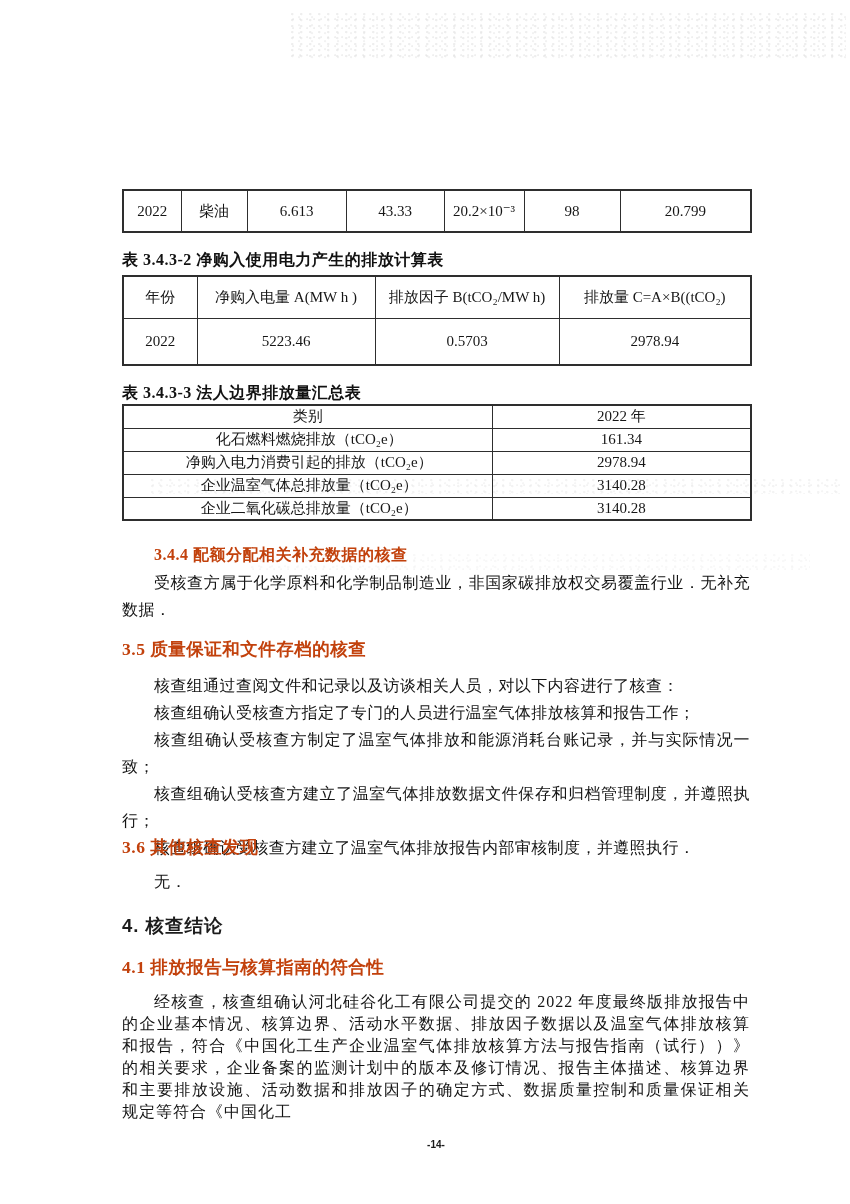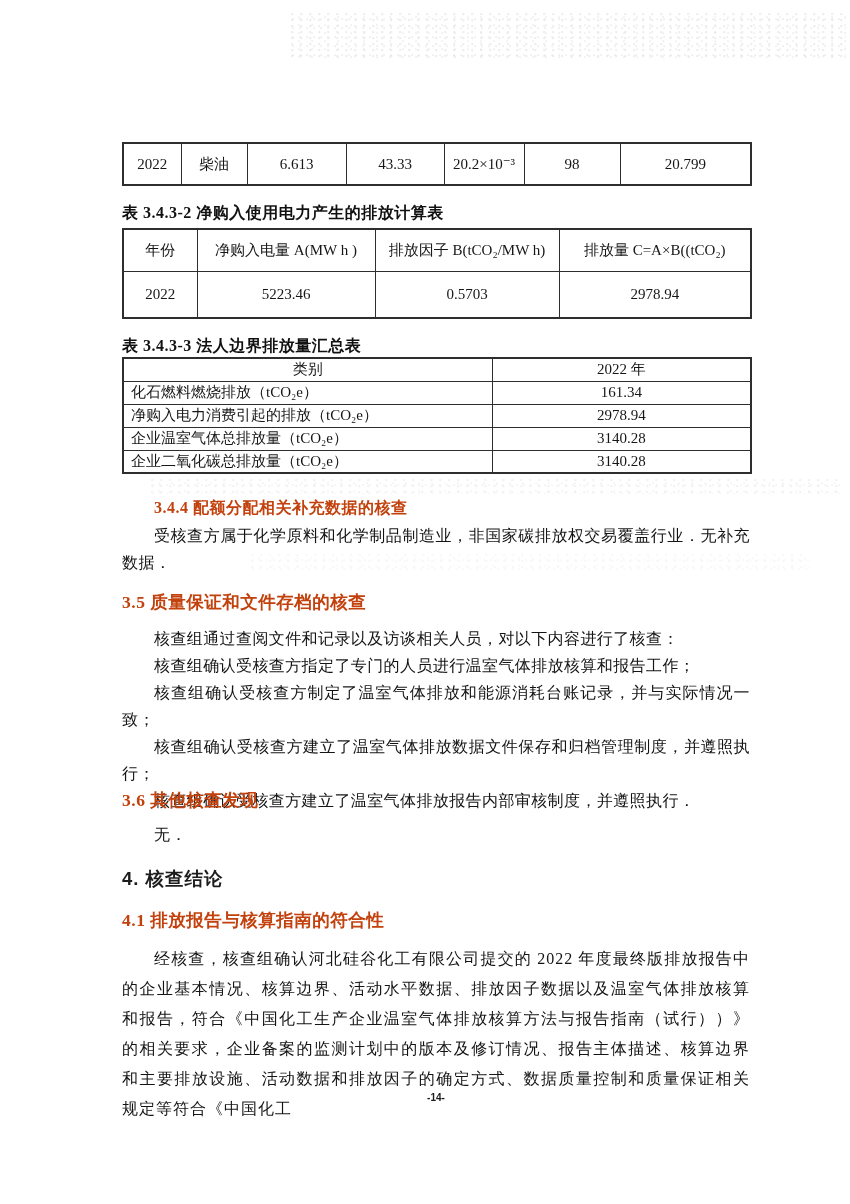--- a/index.html
+++ b/index.html
@@ -6,57 +6,57 @@
   html, body { background: #ffffff; }
   body {
     width: 850px; height: 1204px;
     font-family: "Liberation Serif", "DejaVu Serif", serif;
     color: #161616;
   }
   .sheet {
     position: relative; width: 850px; height: 1204px;
     background: #fff; overflow: hidden;
   }
-  .block { position: absolute; left: 122px; width: 628px; }
+  .block { position: absolute; left: 122px; width: 628px; margin-top: 47px; }
 
   
   table { width: 100%; border-collapse: collapse; table-layout: fixed; }
   table.bordered { border: 2px solid #2e2e2e; }
   table.bordered td, table.bordered th {
     border: 1.5px solid #2e2e2e;
     text-align: center; vertical-align: middle;
     font-size: 15px; font-weight: normal; color: #161616;
     padding: 2px 3px; overflow: hidden;
   }
   .caption {
     text-align: left; font-weight: bold; font-size: 16px;
     color: #111; letter-spacing: 0.5px;
   }
   #fuel-table td { height: 42px; }
   #elec-table .hdr td { height: 42px; }
   #elec-table .dat td { height: 47px; }
   #summary-table td { height: 23px; font-size: 15px; padding: 1px 4px; }
-  #summary-table td.cat { text-align: left; padding-left: 7px; }
+  #summary-table td.cat { text-align: center; padding-left: 7px; }
 
   
   .h3 {
     font-weight: bold; font-size: 16.5px; color: #c2410c;
     line-height: 28px; letter-spacing: 0.5px;
   }
   .h3.sub-indent { text-indent: 2em; font-size: 16px; }
   .h2 {
     font-family: "Liberation Sans", "DejaVu Sans", sans-serif;
     font-weight: bold; font-size: 18.5px; color: #1c1c1c;
     line-height: 30px; letter-spacing: 1px;
   }
   p.body {
     font-size: 16px; line-height: 27px; text-align: justify;
     text-indent: 2em; letter-spacing: 0.4px; color: #141414;
   }
-  p.body-lg { line-height: 30px; letter-spacing: 1px; }
+  p.body-lg { line-height: 22px; letter-spacing: 1px; }
   .page-num {
     text-align: center; font-size: 10px; font-weight: bold;
     font-family: "Liberation Sans", "DejaVu Sans", sans-serif;
     color: #1a1a1a;
   }
 
   
   .noise {
     position: absolute; pointer-events: none;
     background-image:

